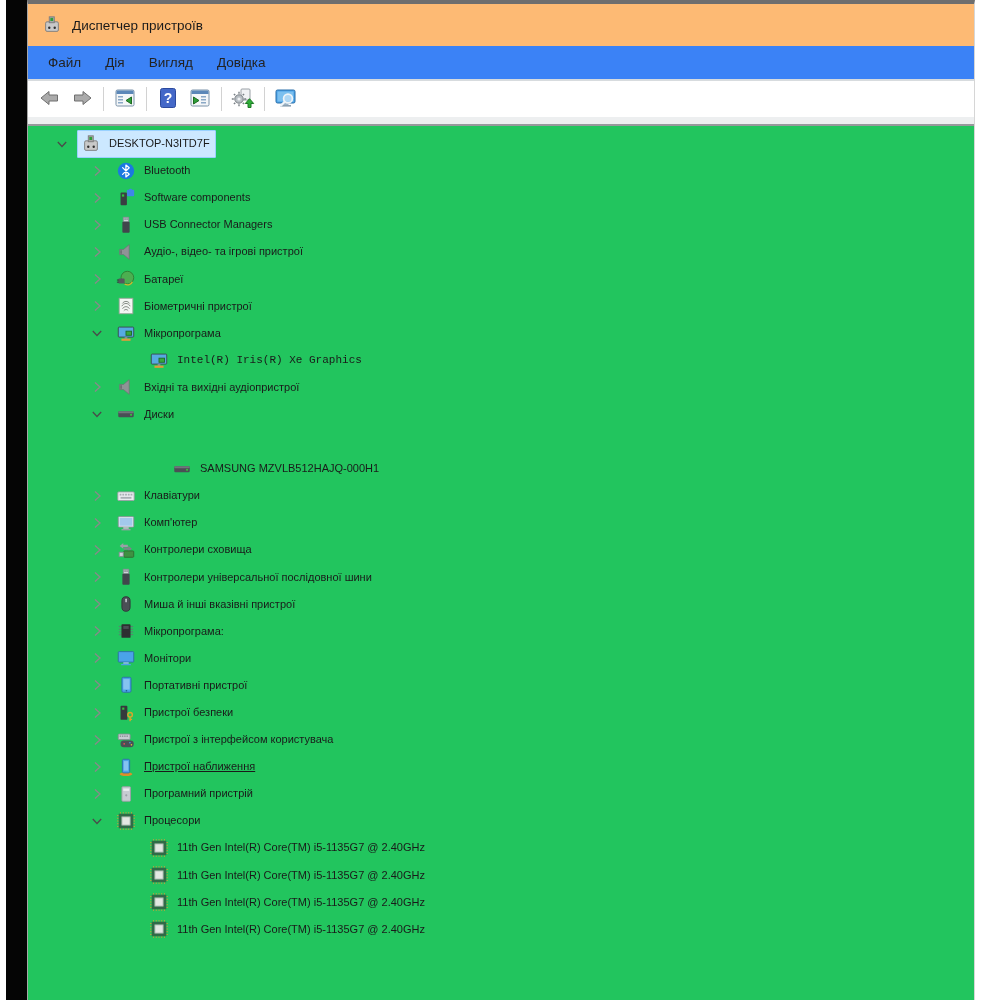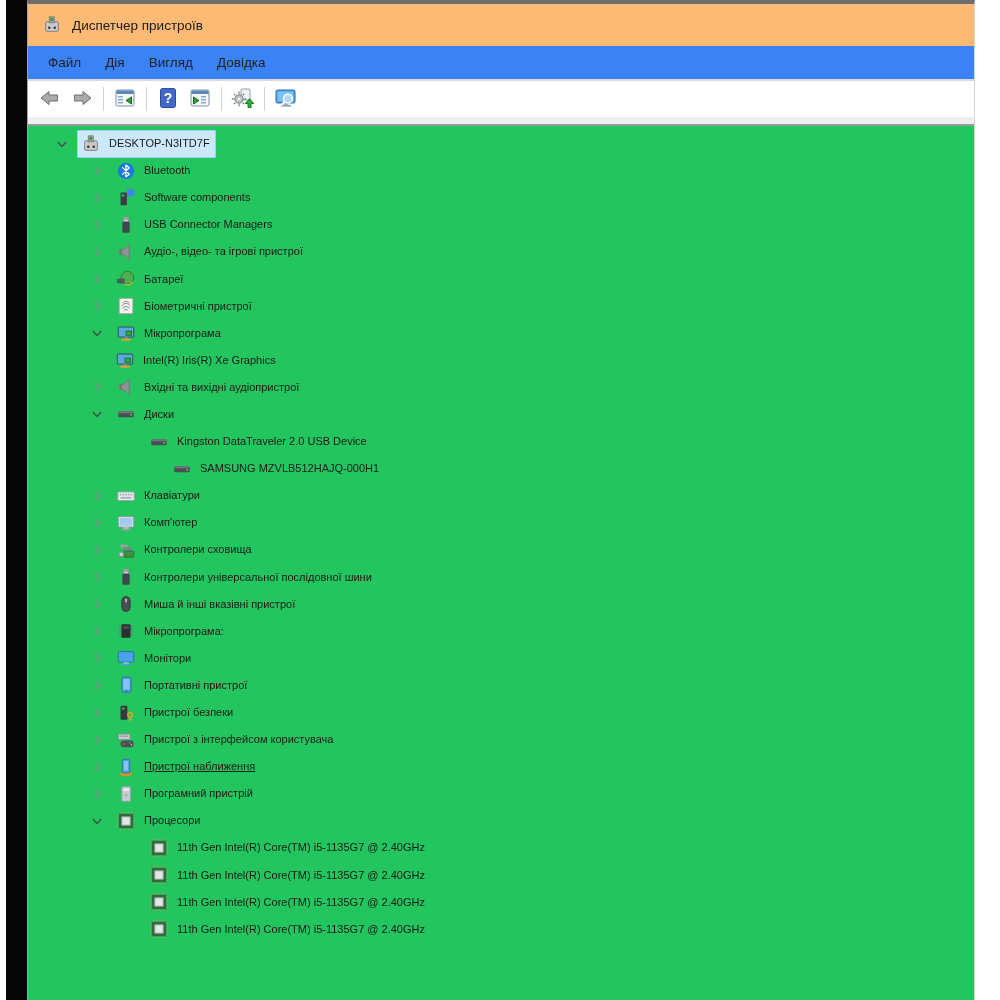--- a/index.html
+++ b/index.html
@@ -271,21 +271,21 @@
             <svg width="20" height="20" viewBox="0 0 22 22">
               <rect x="2.5" y="4.5" width="17" height="11" rx="1" fill="#56aae2" stroke="#3a4750"></rect>
               <rect x="11" y="9" width="6" height="4.5" fill="#37a93c" stroke="#1d6b22"></rect>
               <rect x="9.5" y="15.5" width="3" height="2" fill="#8a919a"></rect>
               <rect x="6" y="17.2" width="10" height="2.4" fill="#e09c3a"></rect>
             </svg>
           </span>
           <span class="t-label">Мікропрограма</span>
         </div>
       </div>
-      <div class="tree-row" style="padding-left: 57px;">
+      <div class="tree-row" style="padding-left: 91px; font-family: Liberation Mono, monospace;">
         <span class="chev"></span>
         <div class="row-inner">
           <span class="t-icon">
             <svg width="20" height="20" viewBox="0 0 22 22">
               <rect x="2.5" y="4.5" width="17" height="11" rx="1" fill="#56aae2" stroke="#3a4750"></rect>
               <rect x="11" y="9" width="6" height="4.5" fill="#37a93c" stroke="#1d6b22"></rect>
               <rect x="9.5" y="15.5" width="3" height="2" fill="#8a919a"></rect>
               <rect x="6" y="17.2" width="10" height="2.4" fill="#e09c3a"></rect>
             </svg>
           </span>
@@ -320,30 +320,20 @@
               <rect x="2.5" y="8" width="17" height="6.5" rx="1.4" fill="#4a4f55"></rect>
               <rect x="2.5" y="8" width="17" height="2.2" rx="1.1" fill="#70767c"></rect>
               <circle cx="16.6" cy="11.9" r="1.2" fill="#35c23d"></circle>
             </svg>
           </span>
           <span class="t-label">Диски</span>
         </div>
       </div>
       <div class="tree-row" style="padding-left: 91px;">
         <span class="chev"></span>
-        <div class="row-inner">
-          <span class="t-icon">
-            <svg width="20" height="20" viewBox="0 0 22 22">
-              <rect x="2.5" y="8" width="17" height="6.5" rx="1.4" fill="#4a4f55"></rect>
-              <rect x="2.5" y="8" width="17" height="2.2" rx="1.1" fill="#70767c"></rect>
-              <circle cx="16.6" cy="11.9" r="1.2" fill="#35c23d"></circle>
-            </svg>
-          </span>
-          <span class="t-label">Kingston DataTraveler 2.0 USB Device</span>
-        </div>
       </div>
       <div class="tree-row" style="padding-left: 91px; gap: 23px;">
         <span class="chev"></span>
         <div class="row-inner">
           <span class="t-icon">
             <svg width="20" height="20" viewBox="0 0 22 22">
               <rect x="2.5" y="8" width="17" height="6.5" rx="1.4" fill="#4a4f55"></rect>
               <rect x="2.5" y="8" width="17" height="2.2" rx="1.1" fill="#70767c"></rect>
               <circle cx="16.6" cy="11.9" r="1.2" fill="#35c23d"></circle>
             </svg>

